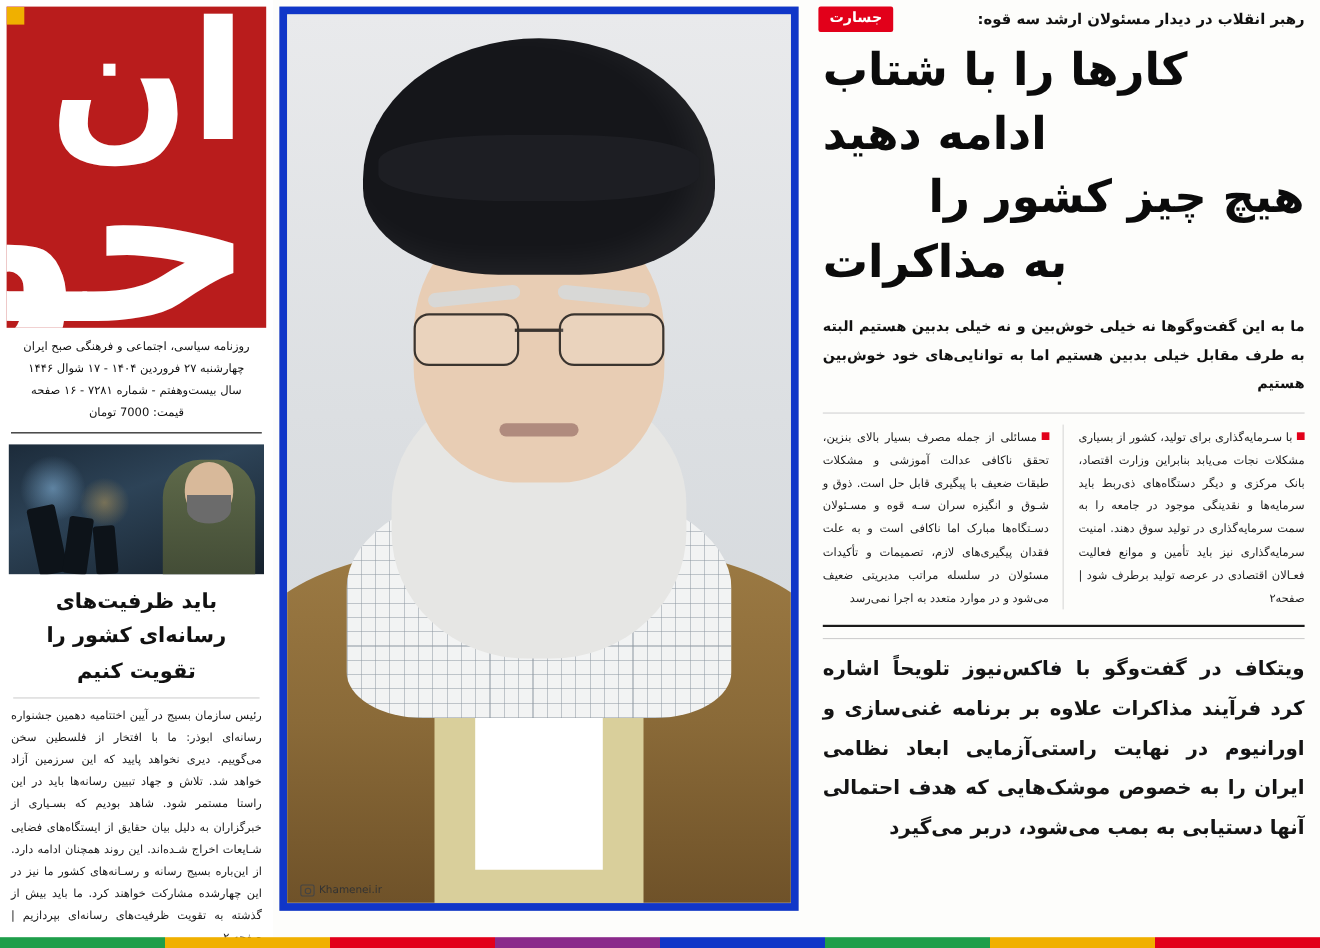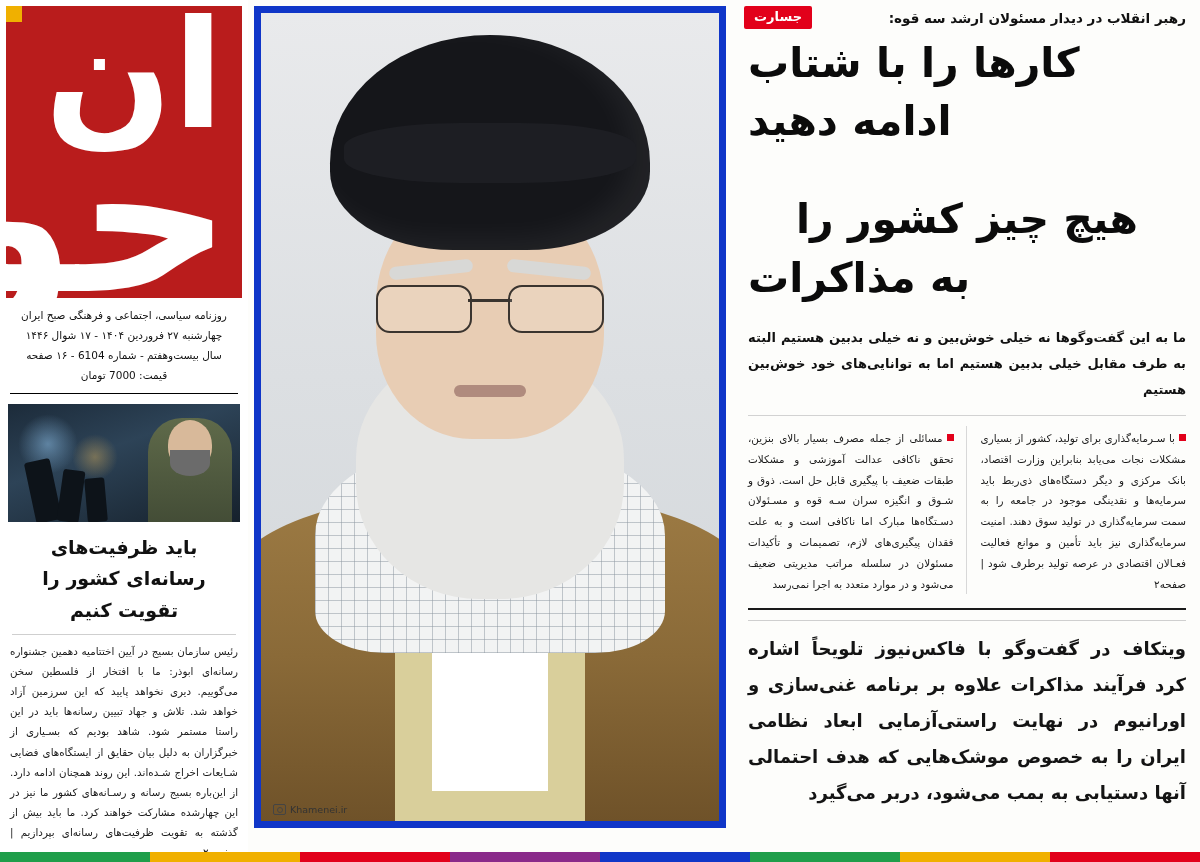--- a/index.html
+++ b/index.html
@@ -370,21 +370,21 @@
     direction: rtl;
     font-size: 41px;
     font-weight: bold;
     line-height: 1.42;
     color: #0b0b0b;
     letter-spacing: -0.5px;
     margin: 2px 0 10px 0;
   }
   .main-headline span { display: block; }
   .hl-line1 { }
-  .hl-line2 { text-align: center; margin-top: 40px; }
+  .hl-line2 { text-align: right; }
   .hl-line3 { text-align: left; }
   .hl-line4 { text-align: left; }
 
   .lead {
     text-align: justify;
     font-size: 13px;
     font-weight: bold;
     line-height: 2.0;
     color: #111;
     margin: 8px 0 10px 0;
@@ -459,21 +459,21 @@
 
     <div class="masthead">
       <div class="mast-corner"></div>
       <div class="masthead-word mast-alef">ان</div>
       <div class="masthead-word mast-javan">جوا</div>
     </div>
 
     <div class="mast-info">
       <div>روزنامه سیاسی، اجتماعی و فرهنگی صبح ایران</div>
       <div>چهارشنبه ۲۷ فروردین ۱۴۰۴ - ۱۷ شوال ۱۴۴۶</div>
-      <div>سال بیست‌وهفتم - شماره 6104 - ۱۶ صفحه</div>
+      <div>سال بیست‌وهفتم - شماره ۷۲۸۱ - ۱۶ صفحه</div>
       <div>قیمت: 7000 تومان</div>
     </div>
 
     <div class="side-photo">
       <div class="sp-glow"></div>
       <div class="sp-glow2"></div>
       <div class="sp-person"></div>
       <div class="sp-head"></div>
       <div class="sp-beard"></div>
       <div class="sp-mic sp-m1"></div>

